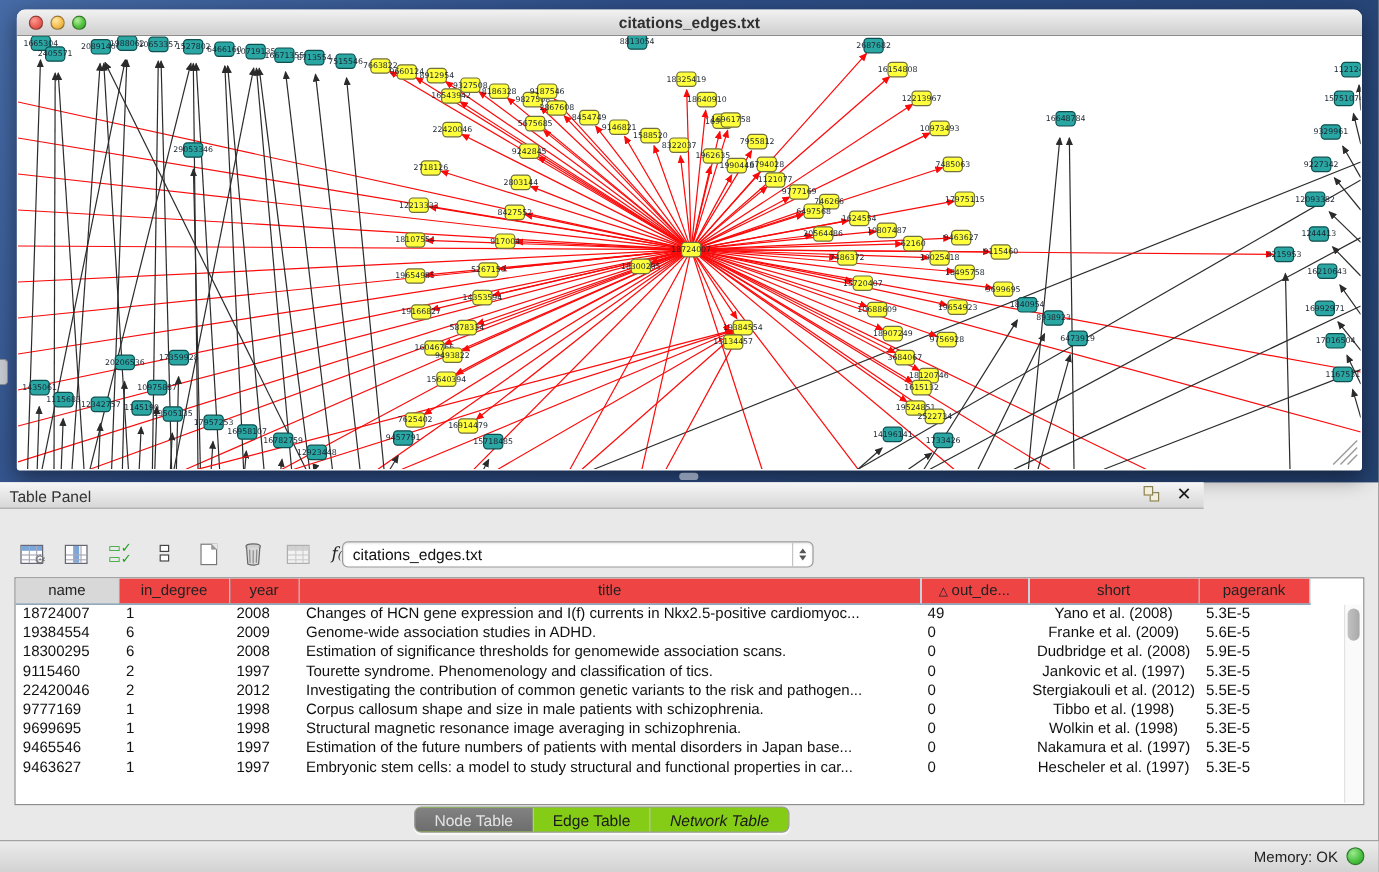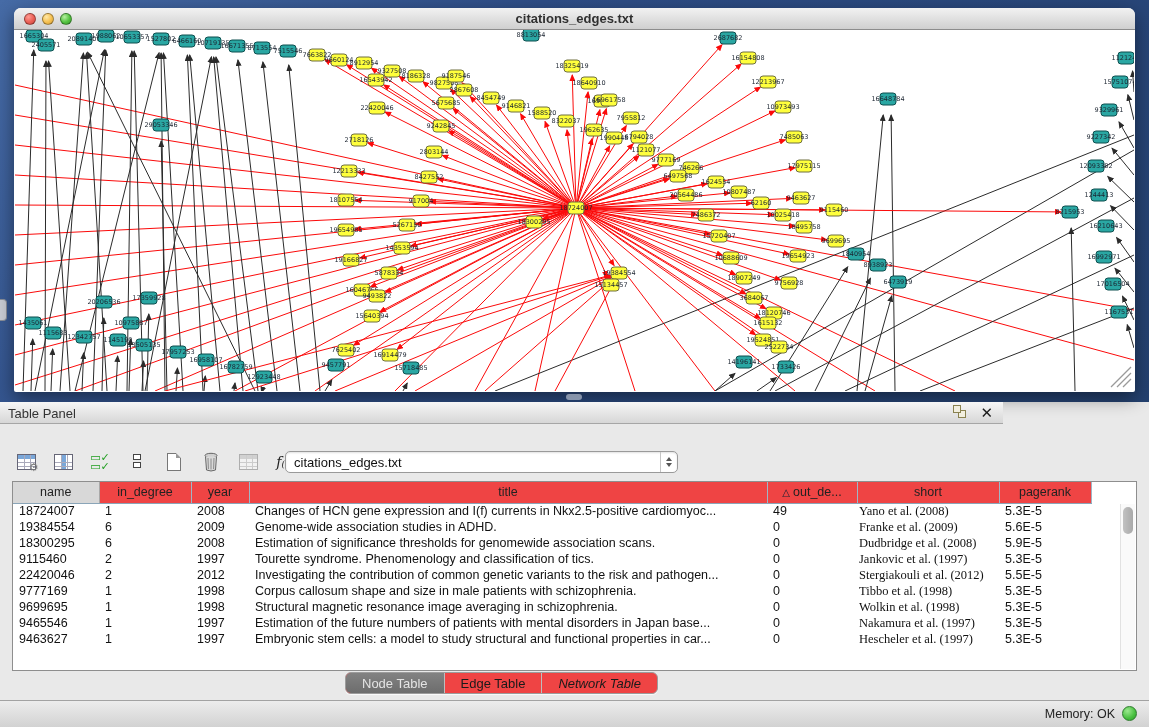--- a/index.html
+++ b/index.html
@@ -54,29 +54,29 @@
   .stepper .dn{border-top:4px solid #555;}
   
   .table-wrap{position:absolute;left:12px;top:79px;width:1125px;height:190px;background:#fff;
     border:1px solid #8e8e8e;overflow:hidden;}
   table.grid{border-collapse:collapse;table-layout:fixed;width:1078px;font-size:12.5px;color:#111;}
   table.grid th{height:21px;font-weight:normal;text-align:center;font-size:12.5px;color:#222;
     background:#ef4444;border-right:1px solid #9fb6c6;border-bottom:1px solid #8aa5b8;
     overflow:hidden;white-space:nowrap;padding:0 2px;}
   table.grid th.first{background:#d8d8d8;border-right:1px solid #a8a8a8;}
   table.grid td{height:16px;padding:0 0 0 6px;white-space:nowrap;overflow:hidden;}
-  table.grid td.center{padding:0 2px;font-family:Liberation Serif, serif;}
+  table.grid td.center{text-align:center;padding:0 2px;}
   .sort-glyph{font-size:10px;margin-right:3px;color:#223;}
   .vscroll{position:absolute;right:1px;top:22px;bottom:1px;width:15px;background:#fafafa;border-left:1px solid #e2e2e2;}
   .vscroll .thumb{position:absolute;left:2px;right:2px;top:3px;height:27px;border-radius:7px;
     background:linear-gradient(90deg,#c2c2c2,#a9a9a9);}
   
   .tabbar{position:absolute;left:0;right:0;top:270px;display:flex;justify-content:center;}
   .seg{display:flex;border:1px solid #9c9c9c;border-radius:6px;overflow:hidden;
-    background:#ef4444;box-shadow:0 1px 1px rgba(255,255,255,.8);font-size:13px;height:22px;}
+    background:#84cc16;box-shadow:0 1px 1px rgba(255,255,255,.8);font-size:13px;height:22px;}
   .seg .tab{padding:2px 16px;line-height:18px;color:#1a1a1a;border-right:1px solid #bdbdbd;}
   .seg .tab:last-child{border-right:none;font-style:italic;}
   .seg .tab.sel{background:linear-gradient(#828282,#6d6d6d);color:#e4e4e4;}
   
   .statusbar{position:absolute;left:0;top:700px;width:1149px;height:27px;
     background:linear-gradient(#ececec,#d2d2d2);border-top:1px solid #a2a2a2;}
   .statusbar .mem{position:absolute;right:34px;top:6px;font-size:12.5px;color:#222;padding-left:32px;}
   .mem-led{position:absolute;right:12px;top:5px;width:15px;height:15px;border-radius:50%;
     border:1px solid #2d7c2d;background:radial-gradient(circle at 35% 30%,#9ce98f,#47bf3e 60%,#2f9b2c);}
   

